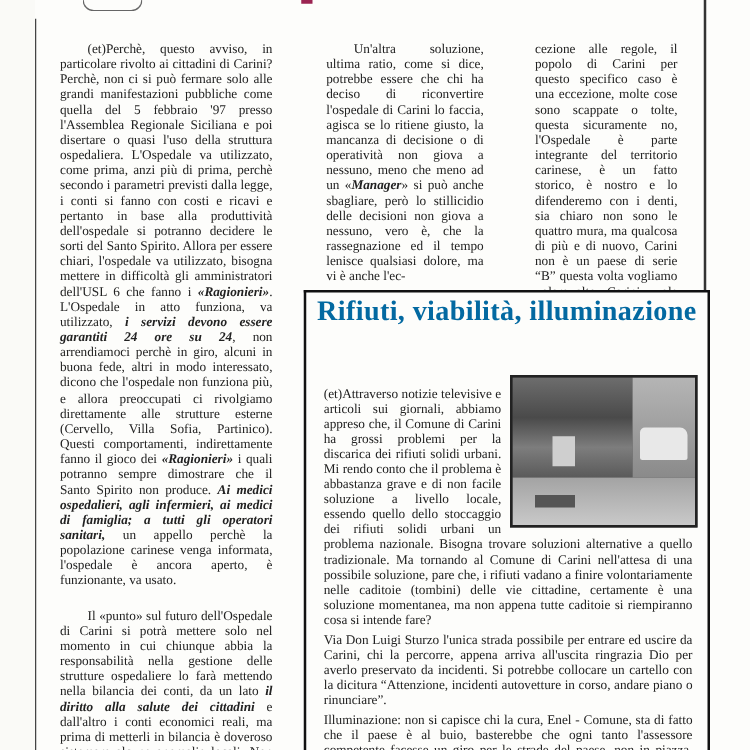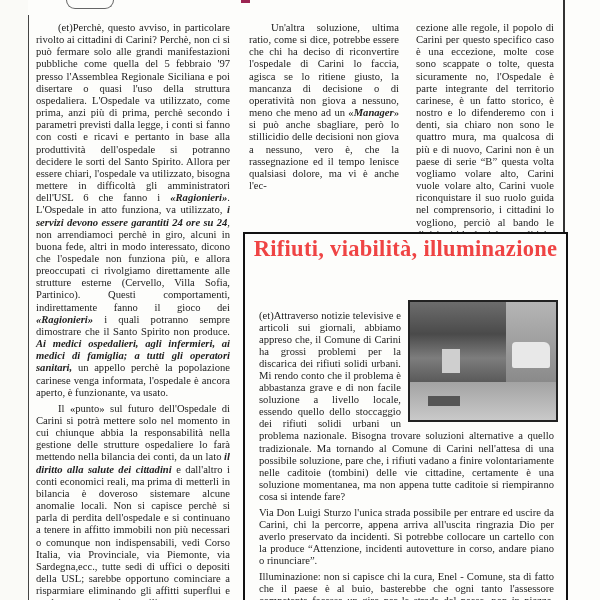--- a/index.html
+++ b/index.html
@@ -3,28 +3,28 @@
 <meta charset="utf-8">
 <style>
   html, body { margin:0; padding:0; }
   body { width:600px; height:600px; overflow:hidden; background:#fdfdfb; position:relative; font-family:"Liberation Serif","DejaVu Serif",serif; color:#222; }
   .page-edge { position:absolute; left:0; top:0; width:28px; height:600px; background:#fafaf7; }
   .rule-left { position:absolute; left:28px; top:15px; width:1px; height:585px; background:#444; }
   .rule-right { position:absolute; left:563px; top:0; width:2px; height:236px; background:#333; }
   .scribble { position:absolute; left:66px; top:0; width:46px; height:8px; border:1px solid #666; border-top:none; border-radius:0 0 20px 20px; }
   .top-mark { position:absolute; left:241px; top:0; width:9px; height:3px; background:#9b2452; }
   .col { position:absolute; font-size:10.6px; line-height:12.15px; text-align:justify; }
-  .col p { margin:4px; }
+  .col p { margin:16px; }
   .indent { text-indent:22px; }
   .bi { font-weight:bold; font-style:italic; }
   #col1 { left:32px; top:18px; width:202px; }
   #col2 { left:245px; top:18px; width:158px; }
   #col3 { left:412px; top:18px; width:146px; }
   .box { position:absolute; left:243px; top:232px; width:321px; height:380px; border:2px solid #111; border-bottom:none; background:#fdfdfb; }
-  .box-title { position:absolute; left:0; top:2px; width:321px; text-align:center; color:#ef4444; font-weight:bold; font-size:22.5px; letter-spacing:0.3px; white-space:nowrap; }
+  .box-title { position:absolute; left:0; top:2px; width:321px; text-align:center; color:#0369a1; font-weight:bold; font-size:22.5px; letter-spacing:0.3px; white-space:nowrap; }
   .box-text { position:absolute; left:10px; top:72px; width:303px; font-size:10.6px; line-height:12.05px; text-align:justify; }
   .box-text p { margin:4px; }
   .photo { float:right; width:146px; height:118px; margin:-6px 0 4px 7px; background:#3a3a3a; border:2px solid #222; position:relative; overflow:hidden; }
   .ph-wall { position:absolute; left:0; top:0; width:66%; height:68%; background:linear-gradient(#6d6d6d,#4a4a4a 40%,#7d7d7d 70%,#5a5a5a); }
   .ph-street { position:absolute; left:66%; top:0; width:34%; height:68%; background:linear-gradient(#b5b5b5,#8a8a8a); }
   .ph-ground { position:absolute; left:0; top:68%; width:100%; height:32%; background:linear-gradient(#a3a3a3,#c9c9c9); }
   .ph-car { position:absolute; left:70%; top:34%; width:26%; height:22%; background:#e8e8e8; border-radius:4px 6px 2px 2px; }
   .ph-bin { position:absolute; left:22%; top:40%; width:12%; height:20%; background:#cfcfcf; }
   .ph-grate { position:absolute; left:12%; top:80%; width:22%; height:8%; background:#555; }
 </style>
@@ -56,16 +56,16 @@
   <div class="box-text">
     <div class="photo">
       <div class="ph-wall"></div>
       <div class="ph-street"></div>
       <div class="ph-ground"></div>
       <div class="ph-car"></div>
       <div class="ph-bin"></div>
       <div class="ph-grate"></div>
     </div>
     <p>(et)Attraverso notizie televisive e articoli sui giornali, abbiamo appreso che, il Comune di Carini ha grossi problemi per la discarica dei rifiuti solidi urbani. Mi rendo conto che il problema è abbastanza grave e di non facile soluzione a livello locale, essendo quello dello stoccaggio dei rifiuti solidi urbani un problema nazionale. Bisogna trovare soluzioni alternative a quello tradizionale. Ma tornando al Comune di Carini nell'attesa di una possibile soluzione, pare che, i rifiuti vadano a finire volontariamente nelle caditoie (tombini) delle vie cittadine, certamente è una soluzione momentanea, ma non appena tutte caditoie si riempiranno cosa si intende fare?</p>
-    <p>Via Don Luigi Sturzo l'unica strada possibile per entrare ed uscire da Carini, chi la percorre, appena arriva all'uscita ringrazia Dio per averlo preservato da incidenti. Si potrebbe collocare un cartello con la produce “Attenzione, incidenti autovetture in corso, andare piano o rinunciare”.</p>
+    <p>Via Don Luigi Sturzo l'unica strada possibile per entrare ed uscire da Carini, chi la percorre, appena arriva all'uscita ringrazia Dio per averlo preservato da incidenti. Si potrebbe collocare un cartello con la dicitura “Attenzione, incidenti autovetture in corso, andare piano o rinunciare”.</p>
     <p>Illuminazione: non si capisce chi la cura, Enel - Comune, sta di fatto che il paese è al buio, basterebbe che ogni tanto l'assessore competente facesse un giro per le strade del paese, non in piazza, perchè quella è già al buio, i lampioni sono coperti dalla polvere, scoprirebbe che parecchie strade sono al buio. Un esempio, via Sansone, strada scarsamente illuminata dove sono avvenuti degli scippi a cittadini che ritornavano a casa dopo aver assistito alla Santa Messa. A quando gli interventi necessari per effettuare una normale ma continua manutenzione del paese?</p>
   </div>
 </div>
 
 </body></html>

